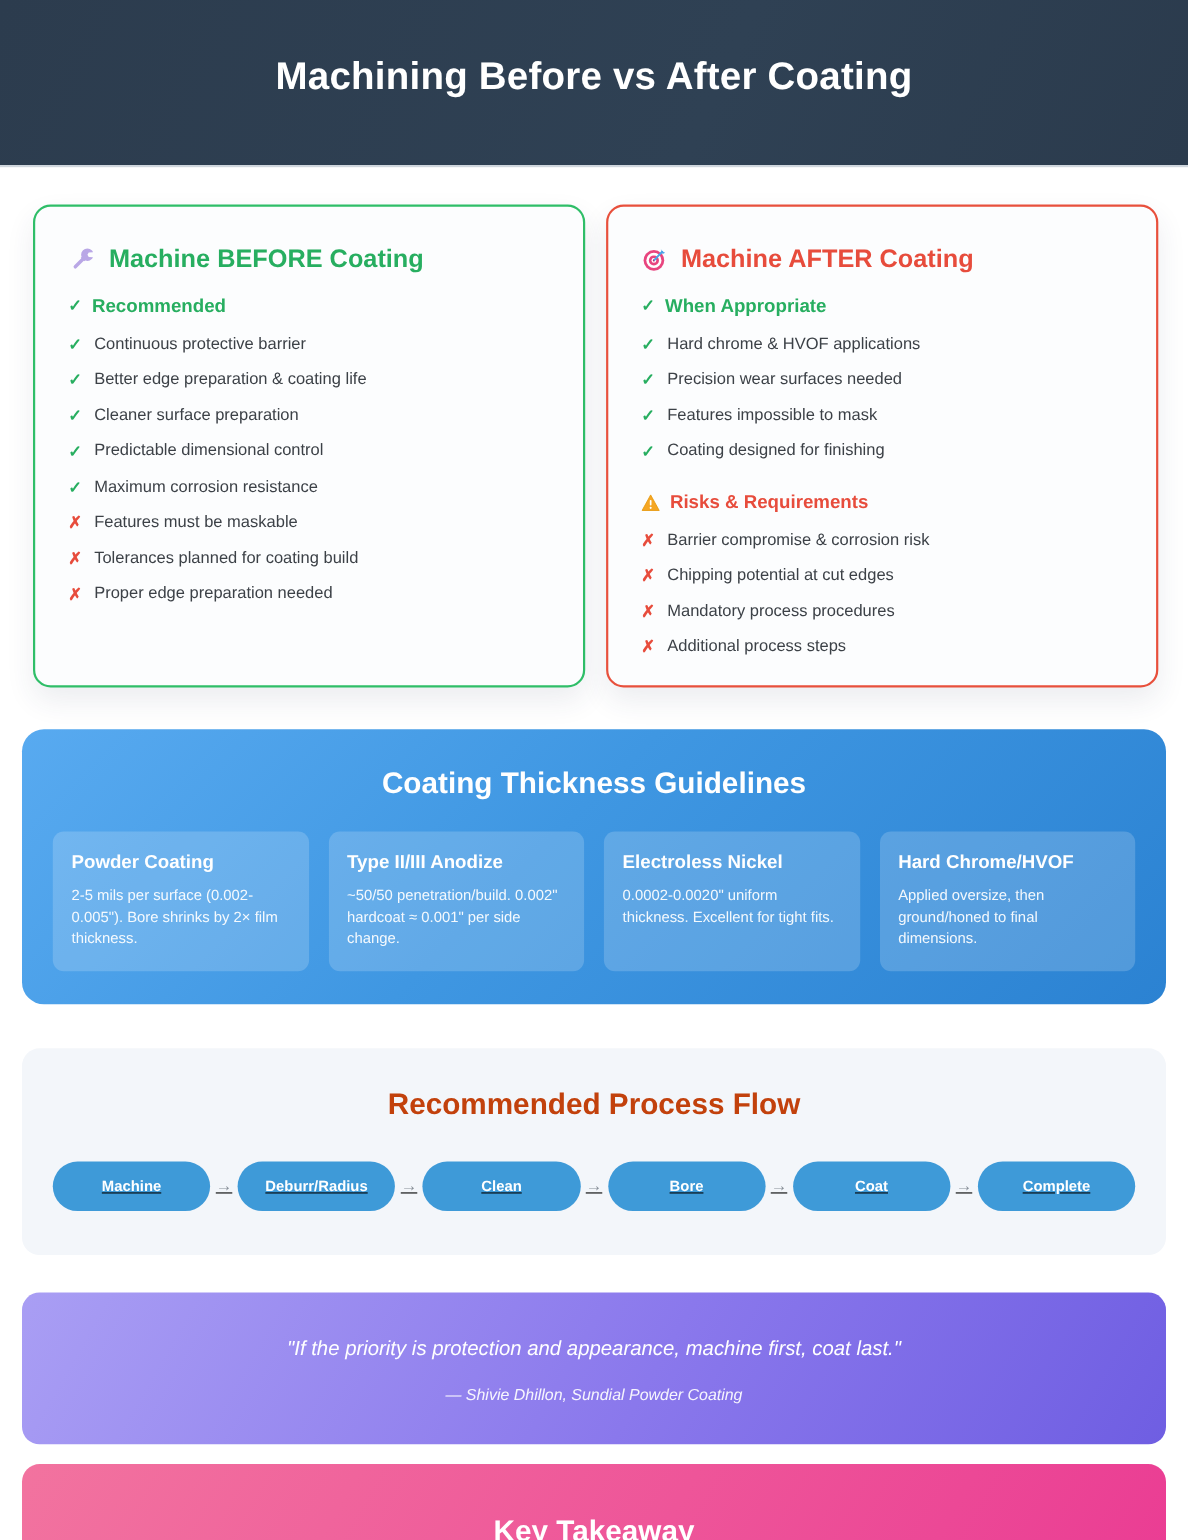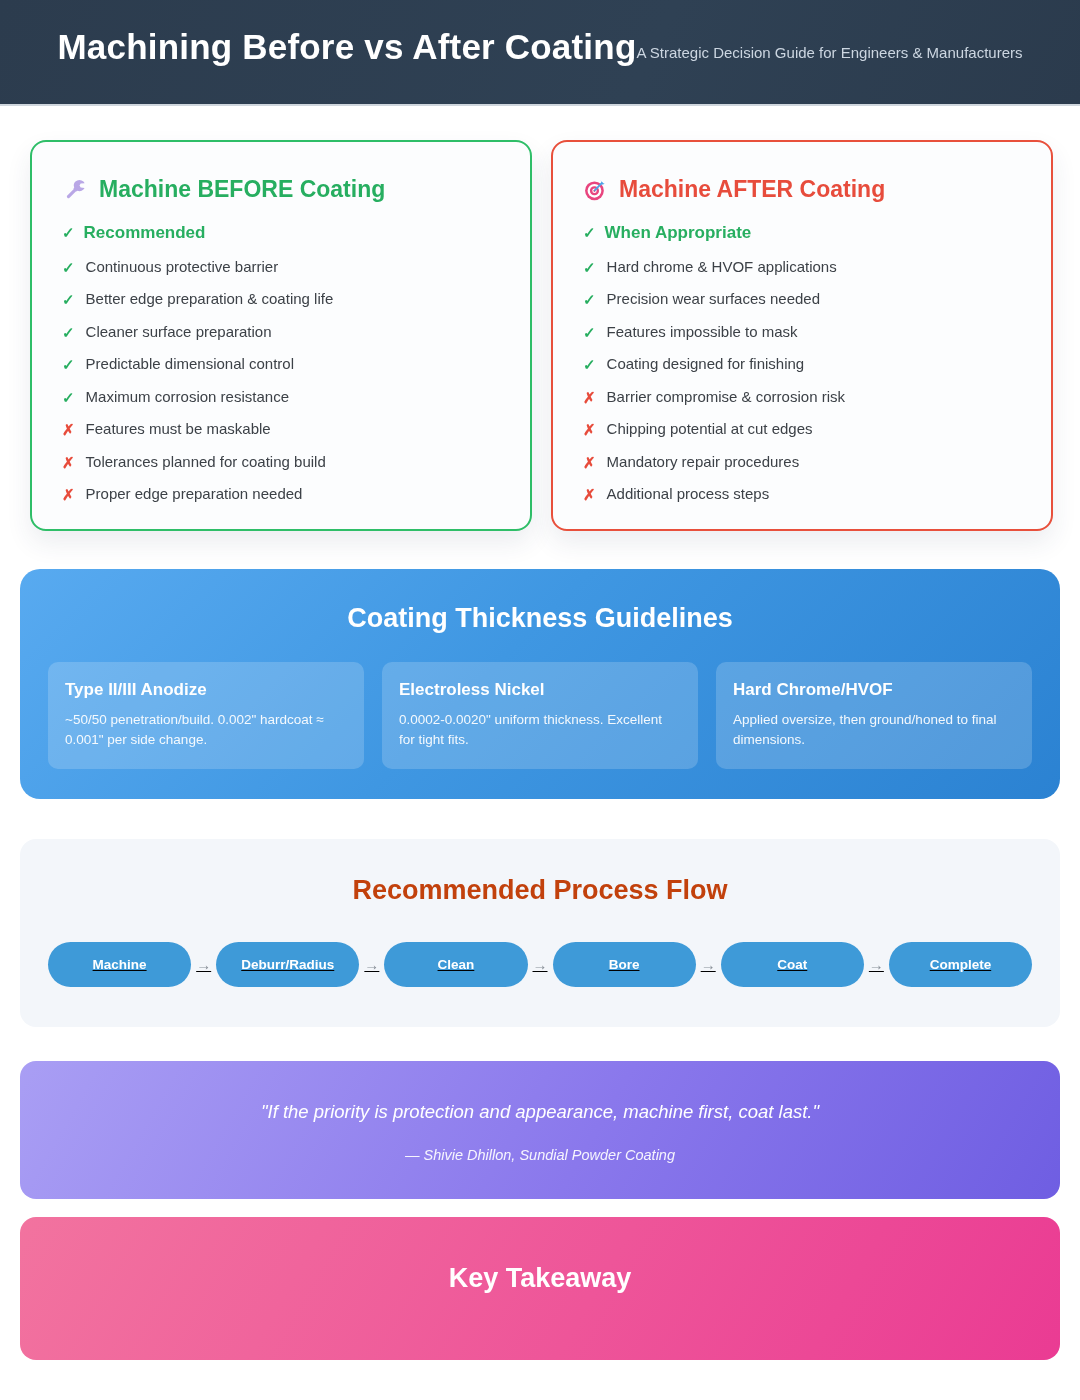--- a/index.html
+++ b/index.html
@@ -5,22 +5,22 @@
   * { box-sizing: border-box; }
   html, body { margin:0; padding:0; }
   body {
     width:1080px; height:1400px;
     background:#ffffff;
     font-family:"Liberation Sans", sans-serif;
     overflow:hidden;
   }
   
   .hero {
-    height:106px; background:linear-gradient(115deg,#2c3c4e 0%,#2f4154 60%,#2b3b4d 100%);
-    display:flex; align-items:center; justify-content:center;
+    height:152px; background:linear-gradient(115deg,#2c3c4e 0%,#2f4154 60%,#2b3b4d 100%);
+    display:flex; flex-direction:column; align-items:center; justify-content:center;
     border-bottom:2px solid #cfd6dd;
   }
   .hero h1 { margin:0 0 11px; font-size:35px; color:#ffffff; letter-spacing:.2px; }
   .hero p  { margin:0; font-size:15px; color:#ccd6e1; }
 
   
   .compare { display:flex; gap:19px; margin:34px 27px 0 30px; }
   .card {
     flex:1; background:#fcfdfe; border-radius:16px;
     padding:24px 30px 18px;
@@ -78,21 +78,20 @@
   }
   .takeaway h2 { margin:14px 0 20px; font-size:27px; }
 </style>
 </head>
 <body>
 
 <div class="page">
 
   <header class="hero">
     <h1>Machining Before vs After Coating</h1>
-    <p>A Strategic Decision Guide for Engineers &amp; Manufacturers</p>
   </header>
 
   <section class="compare">
 
     <div class="card card-before">
       <h2 class="card-title green">
         <span class="icon">
           <svg width="26" height="26" viewBox="0 0 24 24">
             <g transform="rotate(45 12 12)" fill="#b9a7e6">
               <rect x="10.55" y="9" width="2.9" height="13" rx="1.45"></rect>
@@ -178,44 +177,58 @@
         <li class="item">
             <span class="mark check">✓</span>
             <span>Features impossible to mask</span>
           </li>
         <li class="item">
             <span class="mark check">✓</span>
             <span>Coating designed for finishing</span>
           </li>
       </ul>
 
+      <h3 class="sub red">
+        <span class="icon">
+          <svg width="17" height="16" viewBox="0 0 24 22">
+            <path d="M12 1 L23 21 H1 Z" fill="#f5a623" stroke="#e59400" stroke-width="1" stroke-linejoin="round"></path>
+            <rect x="10.9" y="7.5" width="2.2" height="7" rx="1.1" fill="#ffffff"></rect>
+            <circle cx="12" cy="17.6" r="1.35" fill="#ffffff"></circle>
+          </svg>
+        </span>
+        <span>Risks &amp; Requirements</span>
+      </h3>
       <ul>
         <li class="item">
             <span class="mark cross">✗</span>
             <span>Barrier compromise &amp; corrosion risk</span>
           </li>
         <li class="item">
             <span class="mark cross">✗</span>
             <span>Chipping potential at cut edges</span>
           </li>
         <li class="item">
             <span class="mark cross">✗</span>
-            <span>Mandatory repair procedures</span>
+            <span>Mandatory process procedures</span>
           </li>
         <li class="item">
             <span class="mark cross">✗</span>
             <span>Additional process steps</span>
           </li>
       </ul>
     </div>
   </section>
 
   <section class="thickness">
     <h2>Coating Thickness Guidelines</h2>
     <div class="th-cards">
+      <div class="th-card">
+        <h3>Powder Coating</h3>
+        <p>2-5 mils per surface (0.002-0.005"). Bore shrinks by 2× film thickness.</p>
+      </div>
       <div class="th-card">
         <h3>Type II/III Anodize</h3>
         <p>~50/50 penetration/build. 0.002" hardcoat ≈ 0.001" per side change.</p>
       </div>
       <div class="th-card">
         <h3>Electroless Nickel</h3>
         <p>0.0002-0.0020" uniform thickness. Excellent for tight fits.</p>
       </div>
       <div class="th-card">
         <h3>Hard Chrome/HVOF</h3>

